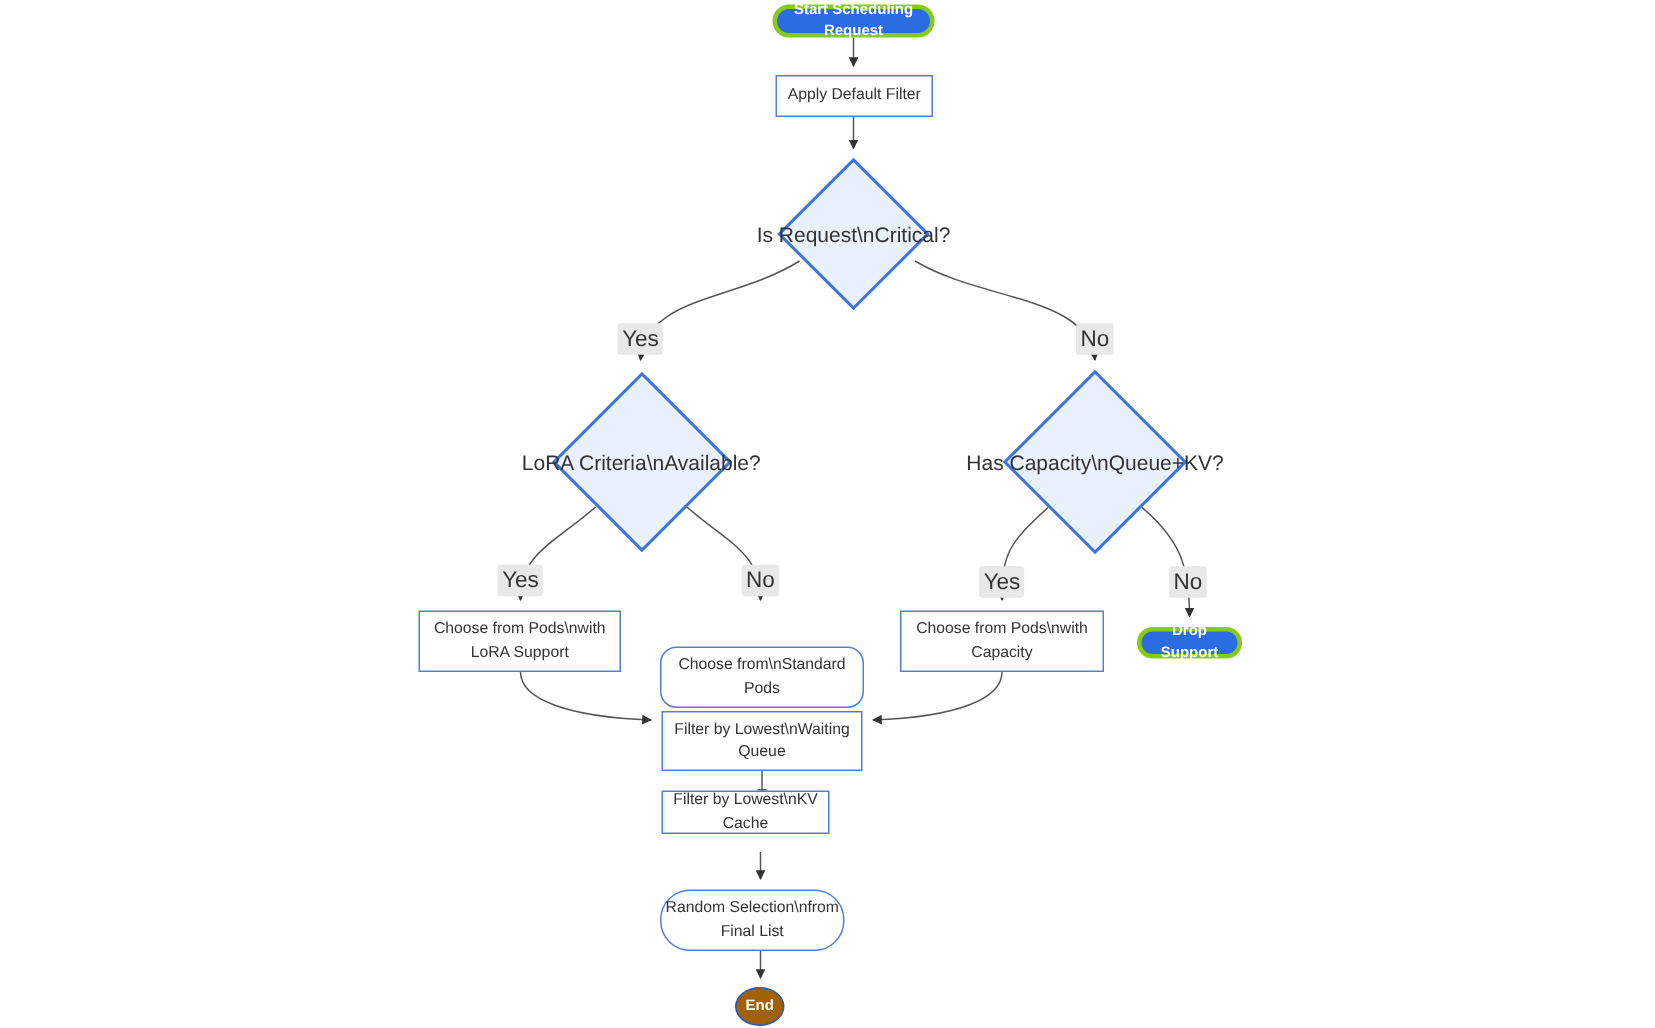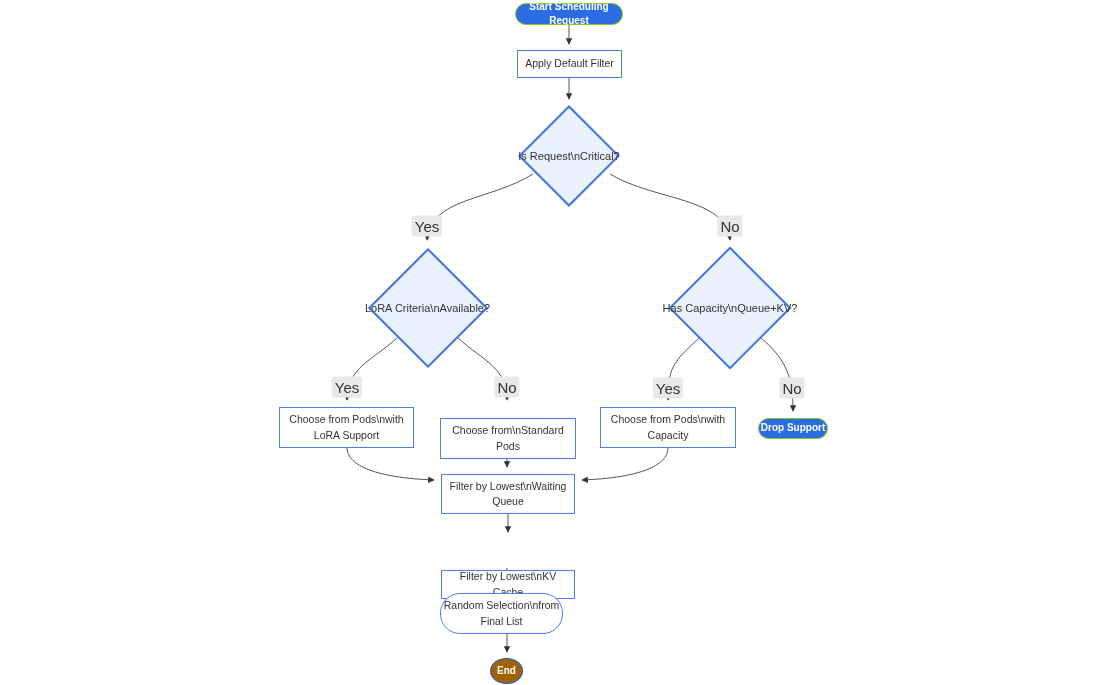--- a/index.html
+++ b/index.html
@@ -9,33 +9,33 @@
     overflow:hidden;
   }
   svg.edge-layer { position:absolute; left:0; top:0; width:1103px; height:685px; }
   .node {
     position:absolute; box-sizing:border-box;
     display:flex; align-items:center; justify-content:center;
     text-align:center; font-size:10.5px; color:#333333; line-height:1.45;
   }
   .pill {
     background:#2c6ce2; color:#ffffff; font-weight:bold; font-size:10px;
-    border-radius:12px; border:1px solid #84cc16;
+    border-radius:12px; border:3px solid #84cc16;
   }
   .process {
     background:#ffffff; border:1.5px solid #4e7fe1; padding:0 2px;
   }
   .diamond { position:absolute; display:flex; align-items:center; justify-content:center; }
   .diamond-bg {
     position:absolute; left:50%; top:50%;
     transform:translate(-50%,-50%) rotate(45deg);
     background:#e9f1fc; border:2px solid #3e74e2; box-sizing:border-box;
   }
   .diamond-label {
-    position:relative; white-space:nowrap; font-size:11px; color:#333333;
+    position:relative; white-space:nowrap; font-size:14px; color:#333333;
     text-align:center;
   }
   .circle {
     background:#a16207; color:#ffffff; font-weight:bold; font-size:10px;
     border-radius:50%; border:1px solid #2257c4;
   }
   .edge-label {
     position:absolute; transform:translate(-50%,-50%);
     background:#e8e8e8; color:#333333; font-size:15px;
     padding:0px 3px; border-radius:2px; line-height:1.4;
@@ -91,27 +91,27 @@
     <div class="diamond-label">LoRA Criteria\nAvailable?</div>
   </div>
 
   <div class="diamond" style="left:668px; top:247px; width:124px; height:121px;">
     <div class="diamond-bg" style="width:87px; height:87px;"></div>
     <div class="diamond-label">Has Capacity\nQueue+KV?</div>
   </div>
 
   <div class="node process" style="left:279px; top:407px; width:135px; height:41px;">Choose from Pods\nwith LoRA Support</div>
 
-  <div class="node process" style="left:440px; top:418px; width:136px; height:41px; padding:0 10px;">Choose from\nStandard Pods</div>
+  <div class="node process" style="left:440px; top:431px; width:136px; height:41px; padding:0 10px;border-radius:11px;">Choose from\nStandard Pods</div>
 
   <div class="node process" style="left:600px; top:407px; width:136px; height:41px;">Choose from Pods\nwith Capacity</div>
 
   <div class="node pill" style="left:758px; top:418px; width:70px; height:21px;">Drop Support</div>
 
   <div class="node process" style="left:441px; top:474px; width:134px; height:40px;">Filter by Lowest\nWaiting Queue</div>
 
-  <div class="node process" style="left:441px; top:570px; width:134px; height:29px;">Filter by Lowest\nKV Cache</div>
+  <div class="node process" style="left:441px; top:527px; width:112px; height:29px;">Filter by Lowest\nKV Cache</div>
 
   <div class="node process" style="left:440px; top:593px; width:123px; height:41px;border-radius:20px;">Random Selection\nfrom Final List</div>
 
   <div class="node circle" style="left:490px; top:658px; width:33px; height:26px;">End</div>
 
 </div>
 
 </body></html>

